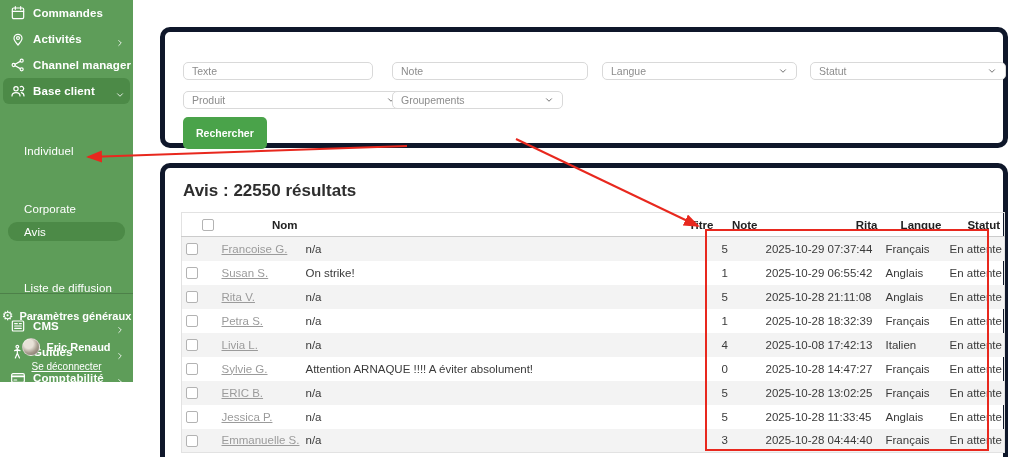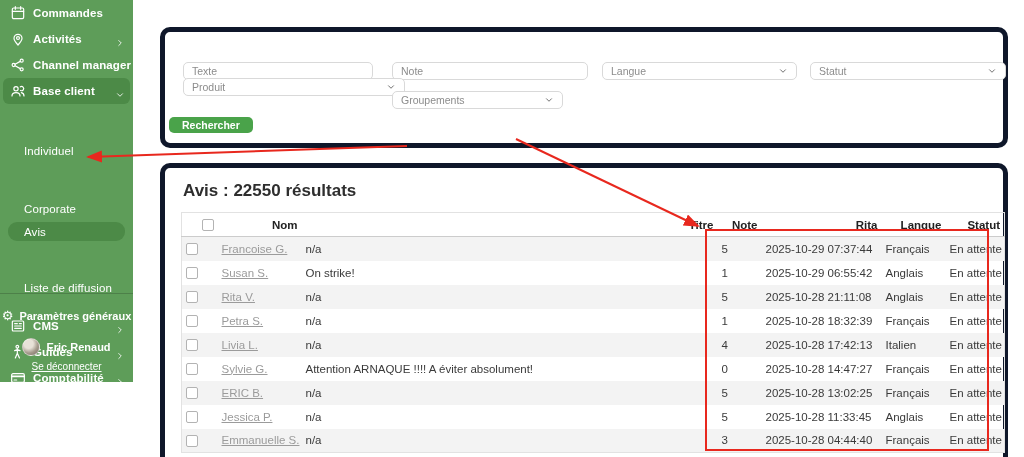--- a/index.html
+++ b/index.html
@@ -59,24 +59,24 @@
   }
   .f-input{padding:0 8px;outline:none;font-family:inherit;}
   .f-input::placeholder{color:#8c8c8c;opacity:1;}
   .f-select{display:flex;align-items:center;padding:0 8px;cursor:pointer;}
   .f-select .sel-chev{margin-left:auto;width:10px;height:10px;}
   .f-select .sel-chev svg{width:10px;height:10px;stroke:#555;fill:none;stroke-width:2;stroke-linecap:round;stroke-linejoin:round;}
   .pos-texte{left:18px;top:30px;width:190px;}
   .pos-note{left:227px;top:30px;width:196px;}
   .pos-langue{left:437px;top:30px;width:195px;}
   .pos-statut{left:645px;top:30px;width:196px;}
-  .pos-produit{left:18px;top:46px;width:222px;}
+  .pos-produit{left:18px;top:59px;width:222px;}
   .pos-group{left:227px;top:59px;width:171px;}
   .search-btn{
-    position:absolute;left:4px;top:85px;height:16px;padding:0 13px;
+    position:absolute;left:18px;top:85px;height:32px;padding:0 13px;
     background:var(--btn-green);color:#fff;border:none;border-radius:5px;
     font-size:10.5px;font-weight:bold;cursor:pointer;font-family:inherit;
   }
   
   .results-title{margin:0;position:absolute;left:18px;top:13px;font-size:17px;font-weight:bold;color:#2e2e2e;}
   table.results{
     position:absolute;left:16px;top:44px;width:824px;
     border-collapse:collapse;table-layout:fixed;
     border:1px solid #e2e2e2;font-size:11.5px;color:#3a3a3a;
   }
@@ -316,21 +316,21 @@
             <td>1</td>
             <td>2025-10-28 18:32:39</td>
             <td>Français</td>
             <td>En attente</td>
           </tr>
           <tr class="odd">
             <td><span class="cb"></span></td>
             <td><a class="name-link">Livia L.</a></td>
             <td>n/a</td>
             <td>4</td>
-            <td>2025-10-28 17:42:13</td>
+            <td>2025-10-08 17:42:13</td>
             <td>Italien</td>
             <td>En attente</td>
           </tr>
           <tr class="even">
             <td><span class="cb"></span></td>
             <td><a class="name-link">Sylvie G.</a></td>
             <td>Attention ARNAQUE !!!! A éviter absolument!</td>
             <td>0</td>
             <td>2025-10-28 14:47:27</td>
             <td>Français</td>

